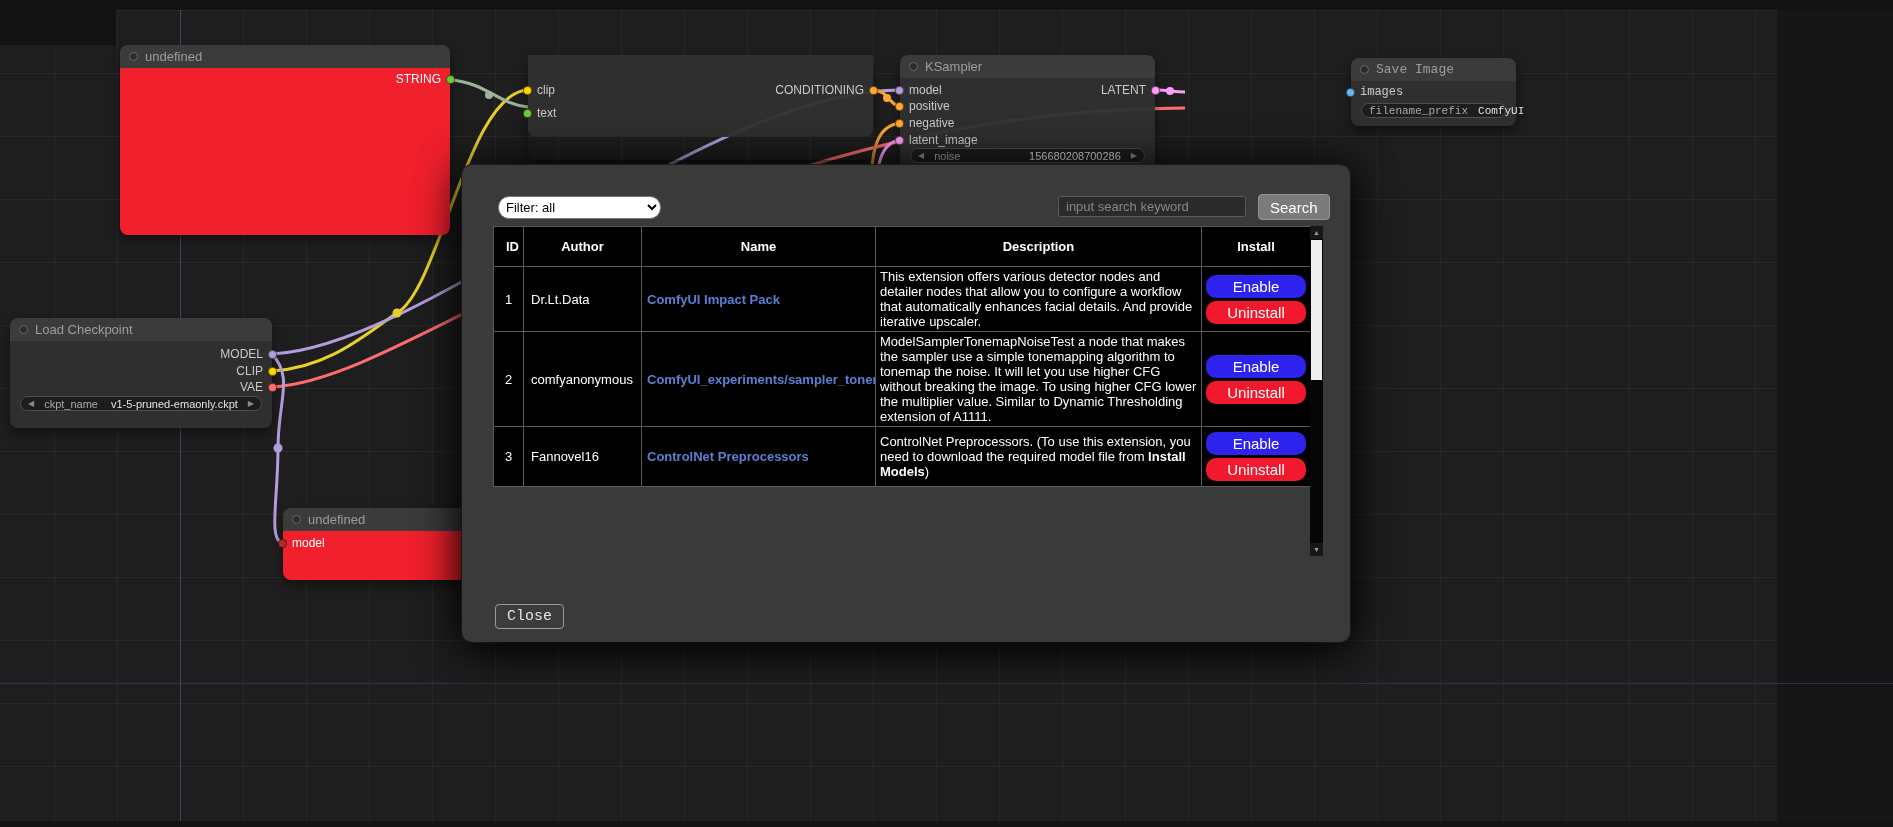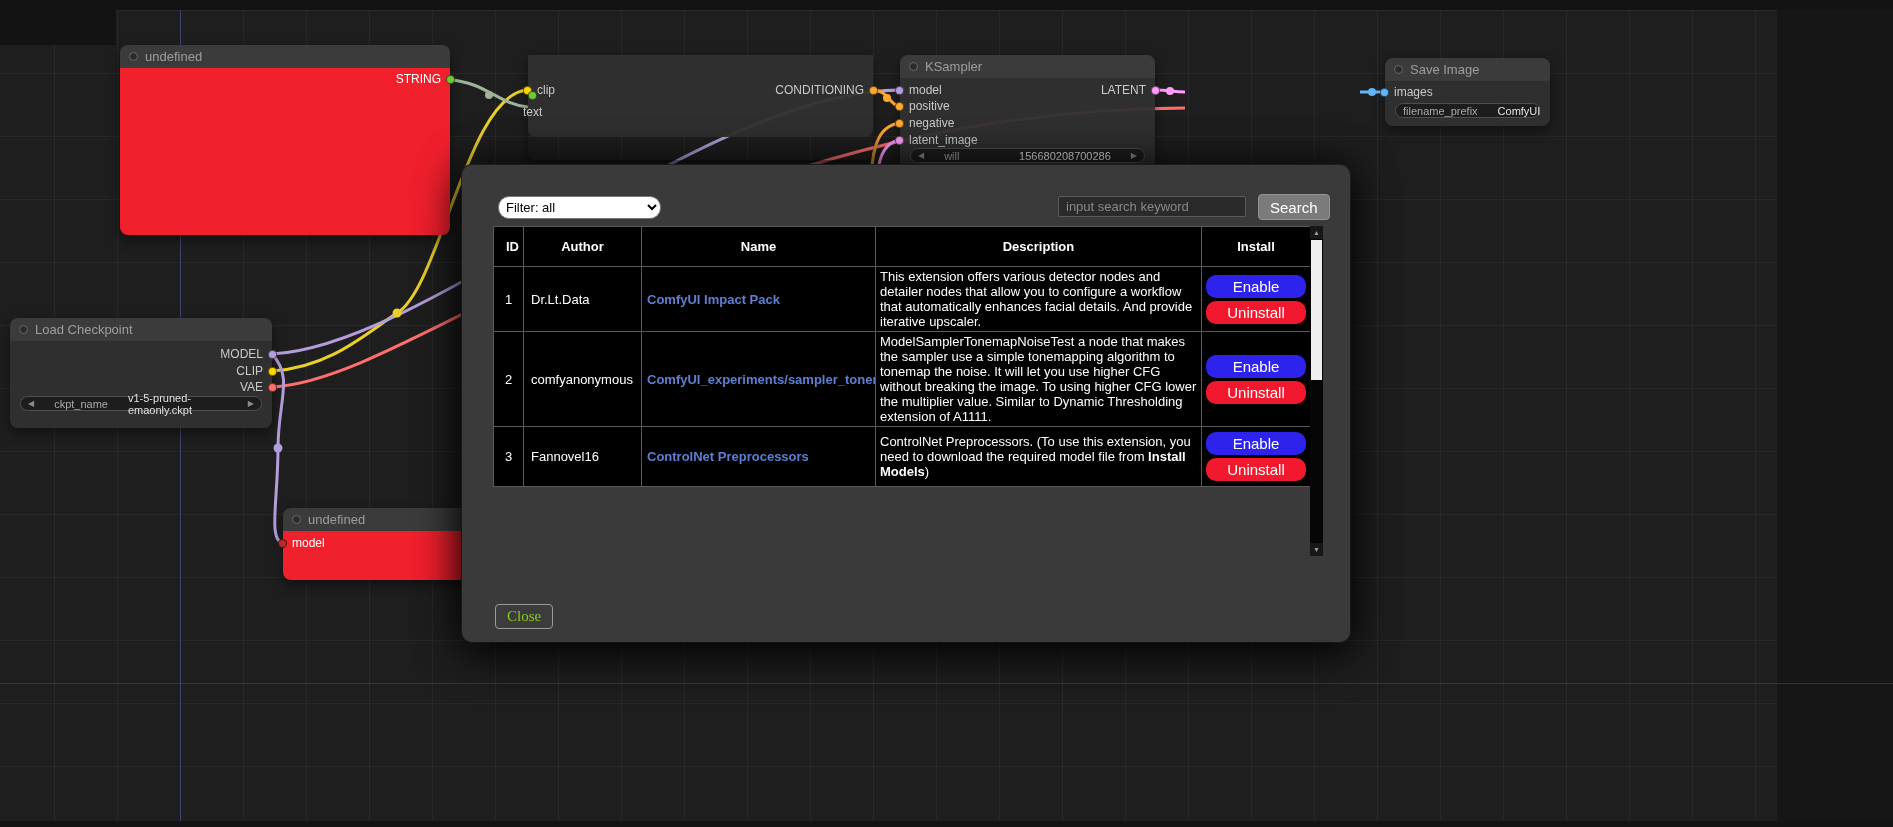--- a/index.html
+++ b/index.html
@@ -30,41 +30,41 @@
   .node-body { background:rgba(48,48,48,0.95); border-radius:0 0 8px 8px; }
   .node-body.red { background:#f1202d; }
   .slot { position:absolute; display:flex; align-items:center; gap:5px; height:14px;
           font-size:12px; color:#c9c9c9; z-index:4; }
   .slot.in  { left:-5px; }
   .slot.out { right:-5px; flex-direction:row-reverse; }
   .slot.onred { color:#fff; }
   .dot { width:9px; height:9px; border-radius:50%; border:1px solid rgba(0,0,0,0.55); flex:0 0 auto; }
   .widget { position:absolute; left:10px; right:10px; height:15px; background:#1d1d1d;
             border:1px solid #4e4e4e; border-radius:8px; display:flex; align-items:center;
-            font-size:11px; color:#a9a9a9; padding:0 7px; gap:20px; z-index:4; }
+            font-size:11px; color:#a9a9a9; padding:0 7px; gap:10px; z-index:4; }
   .widget .wval { color:#e2e2e2; margin-left:auto; }
   .widget .warr { color:#8a8a8a; font-size:8px; line-height:1; }
 
   
   .dialog { position:absolute; left:462px; top:165px; width:888px; height:477px; z-index:10;
             background:#3a3a3a; border-radius:10px;
             box-shadow:0 10px 45px rgba(0,0,0,0.8), 0 0 0 1px #262626, 0 0 40px rgba(0,0,0,0.6); }
   .filter-select { position:absolute; left:36px; top:31px; width:163px; height:23px;
                    font-size:13px; font-family:inherit; background:#fff; color:#000;
                    border:1px solid #777; border-radius:11px; padding:0 3px; }
   .search-input { position:absolute; left:596px; top:31px; width:188px; height:21px;
                   background:#2a2a2a; border:1px solid #5a5a5a; border-radius:2px;
                   color:#ddd; font-size:13px; font-family:inherit; padding:0 7px; }
   .search-input::placeholder { color:#888; }
   .search-btn { position:absolute; left:796px; top:29px; height:26px; padding:0 11px;
                 background:#7b7b7b; border:1px solid #949494; border-radius:4px;
                 color:#fff; font-size:15px; font-family:inherit; }
   .close-btn { position:absolute; left:33px; top:439px; height:25px; padding:0 11px;
                background:#3c3c3c; border:1px solid #9a9a9a; border-radius:4px;
-               color:#84cc16; font-size:15px; font-family:Liberation Serif, serif; }
+               color:#e5e5e5; font-size:15px; font-family:Liberation Mono, monospace; }
 
   .table-wrap { position:absolute; left:31px; top:61px; width:817px; }
   table.ext { border-collapse:collapse; table-layout:fixed; width:817px; background:#000; color:#fff; }
   table.ext th { border:1px solid #5a5a5a; background:#000; color:#fff; font-size:13px;
                  font-weight:bold; height:17px; padding:12px; }
   table.ext td { border:1px solid #5a5a5a; background:#000; vertical-align:middle; font-size:13px; }
   td.c-id { text-align:center; }
   td.c-author { padding:0 7px; }
   td.c-name { padding:0 5px; white-space:nowrap; overflow:hidden; }
   td.c-name span { color:#5d7fd3; font-weight:bold; }
@@ -124,21 +124,21 @@
       <span>STRING</span>
     </div>
   </div>
 
   <div class="node" style="left:528px; top:55px; width:345px; height:105px;">
     <div class="node-body" style="height:82px;"></div>
     <div class="slot in" style="top:28px;">
       <span class="dot" style="background:#ffd500"></span>
       <span>clip</span>
     </div>
-    <div class="slot in" style="top:36px;flex-direction:column;">
+    <div class="slot in" style="top:51px;">
       <span class="dot" style="background:#71c837"></span>
       <span>text</span>
     </div>
     <div class="slot out" style="top:28px;">
       <span class="dot" style="background:#ffa931"></span>
       <span>CONDITIONING</span>
     </div>
   </div>
 
   <div class="node" style="left:900px; top:55px; width:255px; height:120px;">
@@ -162,28 +162,28 @@
     <div class="slot in" style="top:78px;">
       <span class="dot" style="background:#ff9cf9"></span>
       <span>latent_image</span>
     </div>
     <div class="slot out" style="top:28px;">
       <span class="dot" style="background:#ff9cf9"></span>
       <span>LATENT</span>
     </div>
     <div class="widget" style="top:93px;">
       <span class="warr">◀</span>
-      <span>will</span>
+      <span>noise</span>
       <span class="wval">156680208700286</span>
       <span class="warr">▶</span>
     </div>
   </div>
 
 
-  <div class="node" style="left:1385px; top:58px; width:165px; height:68px;">
+  <div class="node" style="left:1351px; top:58px; width:165px; height:68px;font-family:Liberation Mono, monospace;">
     <div class="node-title">
       <span class="tdot"></span>
       <span>Save Image</span>
     </div>
     <div class="node-body" style="height:45px;"></div>
     <div class="slot in" style="top:27px;">
       <span class="dot" style="background:#64b5f6"></span>
       <span>images</span>
     </div>
     <div class="widget" style="top:45px;">

